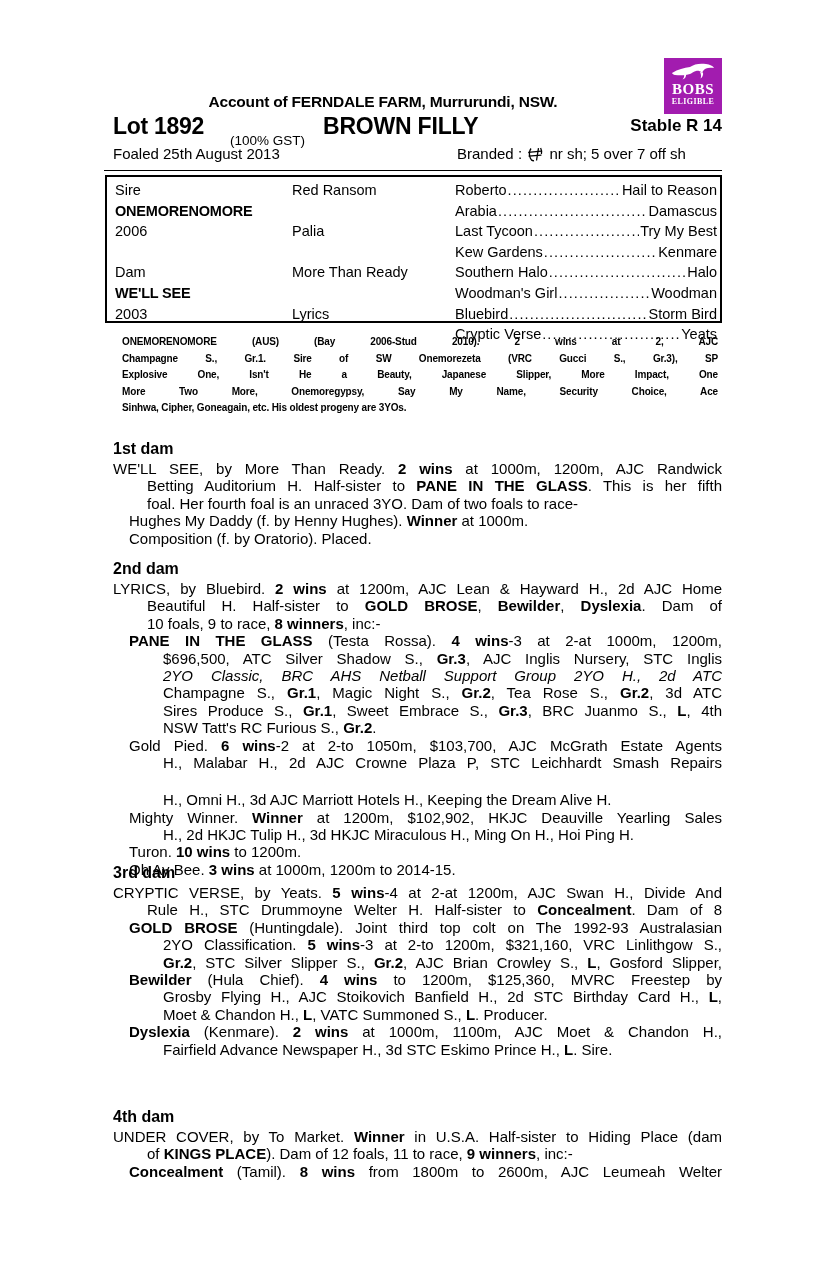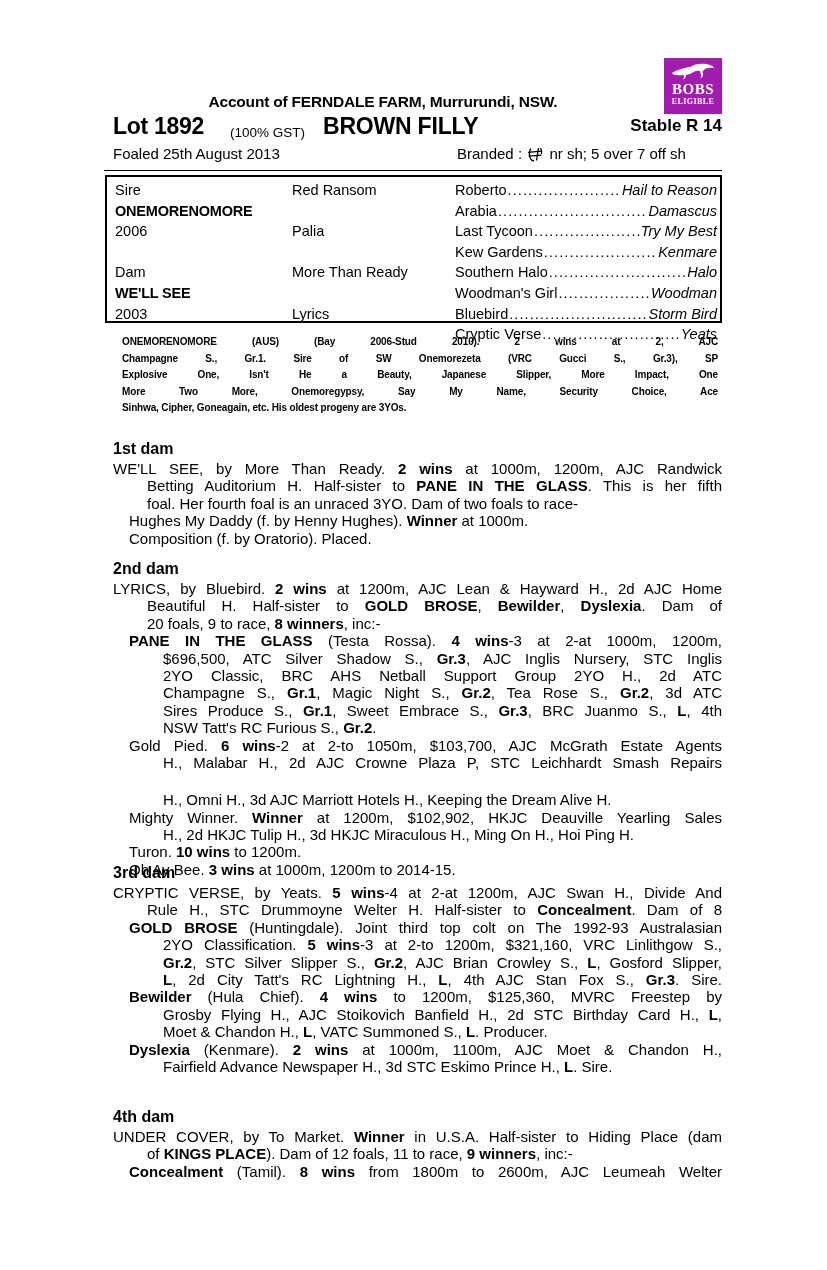--- a/index.html
+++ b/index.html
@@ -79,21 +79,21 @@
     position: absolute;
     left: 0;
     top: 0;
     font-weight: bold;
     font-size: 23px;
     letter-spacing: -0.3px;
   }
   .lot-gst {
     position: absolute;
     left: 117px;
-    top: 12px;
+    top: 20px;
     font-size: 13.5px;
   }
   .lot-colour {
     position: absolute;
     left: 210px;
     top: 0px;
     font-weight: bold;
     font-size: 23px;
     letter-spacing: -0.2px;
   }
@@ -172,21 +172,21 @@
   }
   .gp-name { flex: 0 0 auto; }
   .gp-dots {
     flex: 1 1 auto;
     overflow: hidden;
     white-space: nowrap;
     letter-spacing: 1.1px;
     margin: 0 1px;
     font-size: 14.5px;
   }
-  .gp-tail { flex: 0 0 auto; font-style: italic; }
+  .gp-tail { flex: 0 0 auto; }
 
   
   .sire-block {
     position: absolute;
     left: 122px;
     top: 334px;
     width: 596px;
     font-weight: bold;
     font-size: 10px;
     line-height: 16.5px;
@@ -333,43 +333,42 @@
         <div style="padding-left: 0px; height: 17.4px; text-align: justify; text-align-last: justify; white-space: normal;"><span>WE'LL SEE, by More Than Ready. </span><b>2 wins</b><span> at 1000m, 1200m, AJC Randwick</span></div>
         <div style="padding-left: 34px; height: 17.4px; text-align: justify; text-align-last: justify; white-space: normal;"><span>Betting Auditorium H. Half-sister to </span><b>PANE IN THE GLASS</b><span>. This is her fifth</span></div>
         <div style="padding-left: 34px; height: 17.4px; white-space: nowrap;"><span>foal. Her fourth foal is an unraced 3YO. Dam of two foals to race-</span></div>
         <div style="padding-left: 16px; height: 17.4px; white-space: nowrap;"><span>Hughes My Daddy (f. by Henny Hughes). </span><b>Winner</b><span> at 1000m.</span></div>
         <div style="padding-left: 16px; height: 17.4px; white-space: nowrap;"><span>Composition (f. by Oratorio). Placed.</span></div>
       </div>
       <div class="dam-heading" style="top: 560px;">2nd dam</div>
       <div class="dam-body" style="top: 580px;">
         <div style="padding-left: 0px; height: 17.4px; text-align: justify; text-align-last: justify; white-space: normal;"><span>LYRICS, by Bluebird. </span><b>2 wins</b><span> at 1200m, AJC Lean &amp; Hayward H., 2d AJC Home</span></div>
         <div style="padding-left: 34px; height: 17.4px; text-align: justify; text-align-last: justify; white-space: normal;"><span>Beautiful H. Half-sister to </span><b>GOLD BROSE</b><span>, </span><b>Bewilder</b><span>, </span><b>Dyslexia</b><span>. Dam of</span></div>
-        <div style="padding-left: 34px; height: 17.4px; white-space: nowrap;"><span>20 foals, 9 to race, </span><b>8 winners</b><span>, inc:-</span></div>
+        <div style="padding-left: 34px; height: 17.4px; white-space: nowrap;"><span>10 foals, 9 to race, </span><b>8 winners</b><span>, inc:-</span></div>
         <div style="padding-left: 16px; height: 17.4px; text-align: justify; text-align-last: justify; white-space: normal;"><b>PANE IN THE GLASS</b><span> (Testa Rossa). </span><b>4 wins</b><span>-3 at 2-at 1000m, 1200m,</span></div>
         <div style="padding-left: 50px; height: 17.4px; text-align: justify; text-align-last: justify; white-space: normal;"><span>$696,500, ATC Silver Shadow S., </span><b>Gr.3</b><span>, AJC Inglis Nursery, STC Inglis</span></div>
-        <div style="padding-left: 50px; height: 17.4px; text-align: justify; text-align-last: justify; white-space: normal;"><span>2YO Classic, BRC AHS Netball Support Group 2YO H., 2d ATC</span></div>
+        <div style="padding-left: 50px; height: 17.4px; text-align: justify; text-align-last: justify; white-space: normal; font-style: italic;"><span>2YO Classic, BRC AHS Netball Support Group 2YO H., 2d ATC</span></div>
         <div style="padding-left: 50px; height: 17.4px; text-align: justify; text-align-last: justify; white-space: normal;"><span>Champagne S., </span><b>Gr.1</b><span>, Magic Night S., </span><b>Gr.2</b><span>, Tea Rose S., </span><b>Gr.2</b><span>, 3d ATC</span></div>
         <div style="padding-left: 50px; height: 17.4px; text-align: justify; text-align-last: justify; white-space: normal;"><span>Sires Produce S., </span><b>Gr.1</b><span>, Sweet Embrace S., </span><b>Gr.3</b><span>, BRC Juanmo S., </span><b>L</b><span>, 4th</span></div>
         <div style="padding-left: 50px; height: 17.4px; white-space: nowrap;"><span>NSW Tatt's RC Furious S., </span><b>Gr.2</b><span>.</span></div>
         <div style="padding-left: 16px; height: 17.4px; text-align: justify; text-align-last: justify; white-space: normal;"><span>Gold Pied. </span><b>6 wins</b><span>-2 at 2-to 1050m, $103,700, AJC McGrath Estate Agents</span></div>
         <div style="padding-left: 50px; height: 17.4px; text-align: justify; text-align-last: justify; white-space: normal;"><span>H., Malabar H., 2d AJC Crowne Plaza P, STC Leichhardt Smash Repairs</span></div>
         <div style="padding-left: 50px; height: 17.4px; white-space: nowrap; margin-top: 20px;"><span>H., Omni H., 3d AJC Marriott Hotels H., Keeping the Dream Alive H.</span></div>
         <div style="padding-left: 16px; height: 17.4px; text-align: justify; text-align-last: justify; white-space: normal;"><span>Mighty Winner. </span><b>Winner</b><span> at 1200m, $102,902, HKJC Deauville Yearling Sales</span></div>
         <div style="padding-left: 50px; height: 17.4px; white-space: nowrap;"><span>H., 2d HKJC Tulip H., 3d HKJC Miraculous H., Ming On H., Hoi Ping H.</span></div>
         <div style="padding-left: 16px; height: 17.4px; white-space: nowrap;"><span>Turon. </span><b>10 wins</b><span> to 1200m.</span></div>
         <div style="padding-left: 16px; height: 17.4px; white-space: nowrap;"><span>Oh Ay Bee. </span><b>3 wins</b><span> at 1000m, 1200m to 2014-15.</span></div>
       </div>
       <div class="dam-heading" style="top: 864px;">3rd dam</div>
       <div class="dam-body" style="top: 884px;">
         <div style="padding-left: 0px; height: 17.4px; text-align: justify; text-align-last: justify; white-space: normal;"><span>CRYPTIC VERSE, by Yeats. </span><b>5 wins</b><span>-4 at 2-at 1200m, AJC Swan H., Divide And</span></div>
         <div style="padding-left: 34px; height: 17.4px; text-align: justify; text-align-last: justify; white-space: normal;"><span>Rule H., STC Drummoyne Welter H. Half-sister to </span><b>Concealment</b><span>. Dam of 8</span></div>
         <div style="padding-left: 16px; height: 17.4px; text-align: justify; text-align-last: justify; white-space: normal;"><b>GOLD BROSE</b><span> (Huntingdale). Joint third top colt on The 1992-93 Australasian</span></div>
         <div style="padding-left: 50px; height: 17.4px; text-align: justify; text-align-last: justify; white-space: normal;"><span>2YO Classification. </span><b>5 wins</b><span>-3 at 2-to 1200m, $321,160, VRC Linlithgow S.,</span></div>
         <div style="padding-left: 50px; height: 17.4px; text-align: justify; text-align-last: justify; white-space: normal;"><b>Gr.2</b><span>, STC Silver Slipper S., </span><b>Gr.2</b><span>, AJC Brian Crowley S., </span><b>L</b><span>, Gosford Slipper,</span></div>
-        <div style="padding-left: 50px; height: 17.4px; text-align: justify; text-align-last: justify; white-space: normal;"><b>L</b><span>, 2d City Tatt's RC Lightning H., </span><b>L</b><span>, 4th AJC Stan Fox S., </span><b>Gr.3</b><span>. Sire.</span></div>
         <div style="padding-left: 16px; height: 17.4px; text-align: justify; text-align-last: justify; white-space: normal;"><b>Bewilder</b><span> (Hula Chief). </span><b>4 wins</b><span> to 1200m, $125,360, MVRC Freestep by</span></div>
         <div style="padding-left: 50px; height: 17.4px; text-align: justify; text-align-last: justify; white-space: normal;"><span>Grosby Flying H., AJC Stoikovich Banfield H., 2d STC Birthday Card H., </span><b>L</b><span>,</span></div>
         <div style="padding-left: 50px; height: 17.4px; white-space: nowrap;"><span>Moet &amp; Chandon H., </span><b>L</b><span>, VATC Summoned S., </span><b>L</b><span>. Producer.</span></div>
         <div style="padding-left: 16px; height: 17.4px; text-align: justify; text-align-last: justify; white-space: normal;"><b>Dyslexia</b><span> (Kenmare). </span><b>2 wins</b><span> at 1000m, 1100m, AJC Moet &amp; Chandon H.,</span></div>
         <div style="padding-left: 50px; height: 17.4px; white-space: nowrap;"><span>Fairfield Advance Newspaper H., 3d STC Eskimo Prince H., </span><b>L</b><span>. Sire.</span></div>
       </div>
       <div class="dam-heading" style="top: 1108px;">4th dam</div>
       <div class="dam-body" style="top: 1128px;">
         <div style="padding-left: 0px; height: 17.4px; text-align: justify; text-align-last: justify; white-space: normal;"><span>UNDER COVER, by To Market. </span><b>Winner</b><span> in U.S.A. Half-sister to Hiding Place (dam</span></div>
         <div style="padding-left: 34px; height: 17.4px; white-space: nowrap;"><span>of </span><b>KINGS PLACE</b><span>). Dam of 12 foals, 11 to race, </span><b>9 winners</b><span>, inc:-</span></div>

